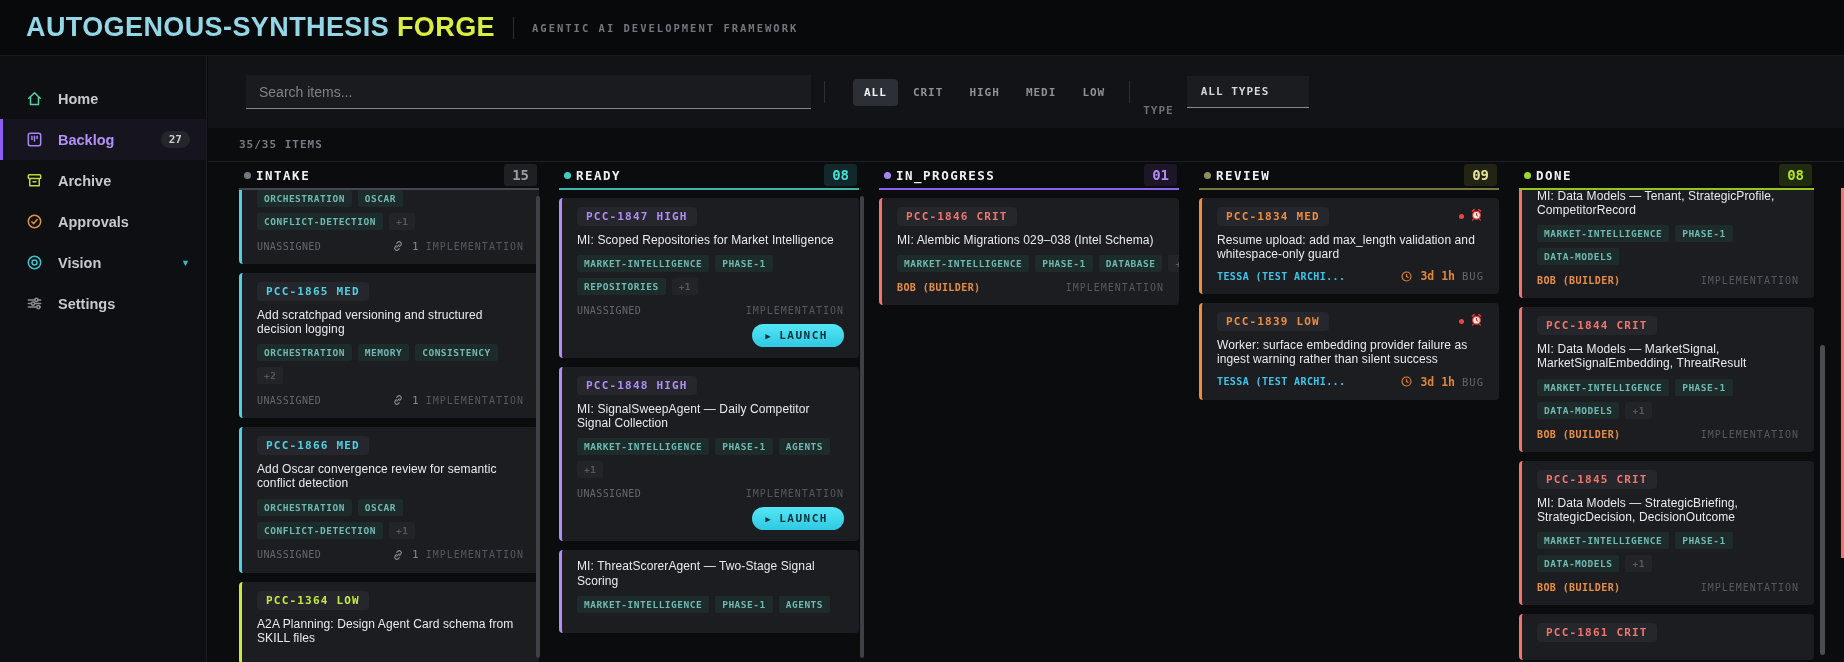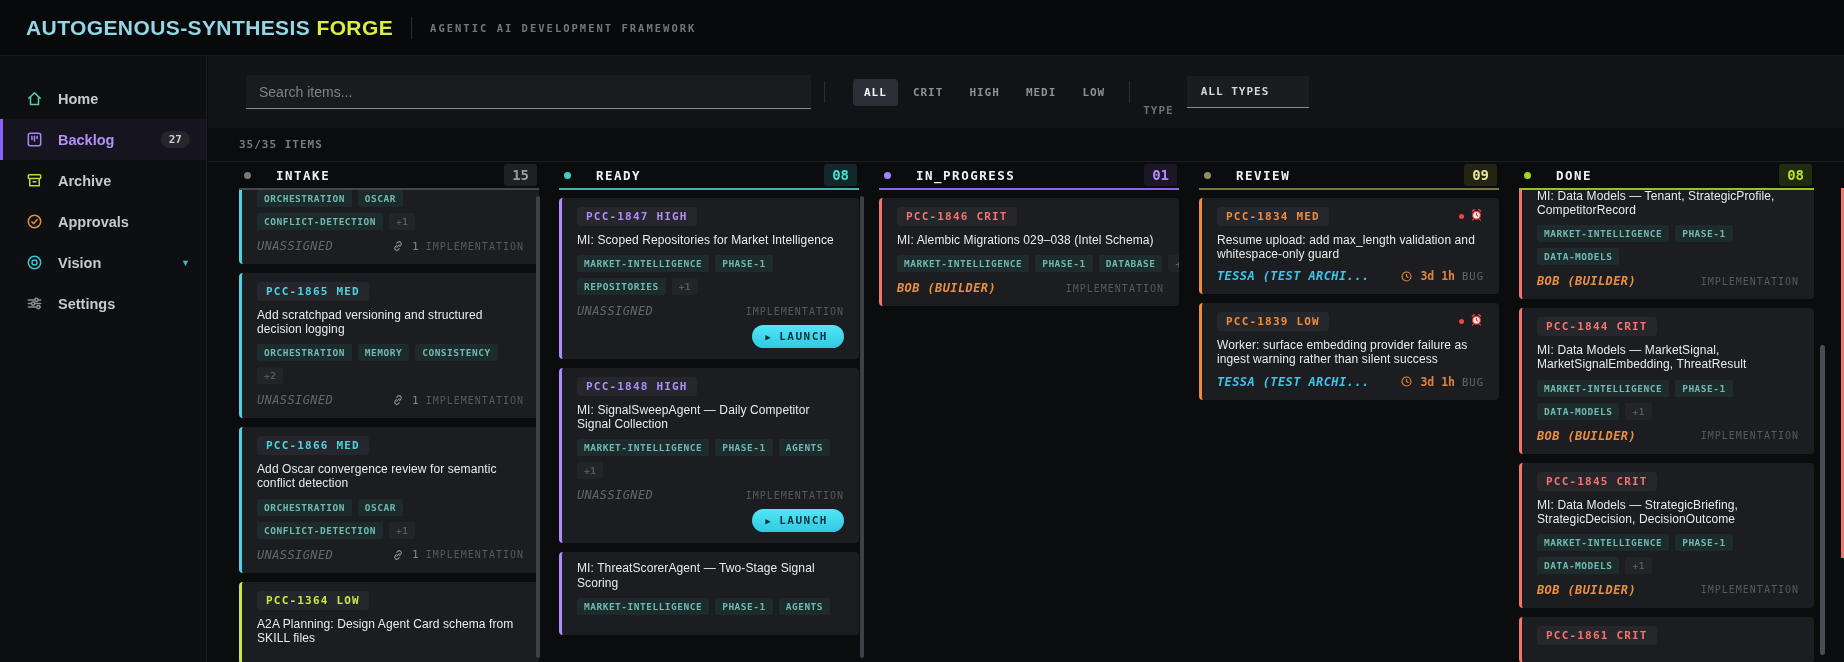--- a/index.html
+++ b/index.html
@@ -2,21 +2,21 @@
 <html><head>
 <meta charset="utf-8">
 <style>
   * { margin:0; padding:0; box-sizing:border-box; }
   html,body { width:1844px; height:662px; overflow:hidden; }
   body { background:#0b0c0e; font-family:"Liberation Sans",sans-serif; position:relative; color:#e9ebee; }
 
   
   .topbar { position:absolute; top:0; left:0; right:0; height:56px; background:#08090b;
             border-bottom:1px solid #17191d; display:flex; align-items:center; padding:0 26px; }
-  .app-title { font-size:21px; font-weight:bold; letter-spacing:.4px; color:#93d7e6; white-space:nowrap; }
+  .app-title { font-size:27px; font-weight:bold; letter-spacing:.4px; color:#93d7e6; white-space:nowrap; }
   .app-title b { color:#d9ee3e; }
   .title-sep { width:1px; height:22px; background:#2b2e33; margin:0 18px; }
   .app-subtitle { font-family:"DejaVu Sans Mono",monospace; font-size:10.5px; letter-spacing:2px;
                   color:#73767c; font-weight:bold; }
 
   
   .sidebar { position:absolute; top:56px; left:0; width:207px; bottom:0; background:#0e0f12;
              border-right:1px solid #1b1d22; padding-top:22px; }
   .side-item { height:41px; display:flex; align-items:center; padding:0 16px 0 25px; gap:14px;
                color:#c6c9ce; font-size:14.5px; font-weight:bold; position:relative; cursor:pointer; }
@@ -44,21 +44,21 @@
   .type-select { background:#1a1c20; border:none; border-bottom:1px solid #84888f; color:#d5d7da;
                  font-family:"DejaVu Sans Mono",monospace; font-weight:bold; font-size:11px; letter-spacing:1px;
                  padding:9px 14px; width:122px; text-align:left; }
   .items-row { height:34px; display:flex; align-items:center; padding-left:31px; border-bottom:1px solid #1d2025; }
   .items-count { font-family:"DejaVu Sans Mono",monospace; font-weight:bold; font-size:11px;
                  letter-spacing:1px; color:#787b81; }
 
   
   .board { display:flex; gap:20px; padding-left:31px; height:calc(100% - 106px); }
   .column { width:300px; flex:none; display:flex; flex-direction:column; }
-  .col-header { height:28px; flex:none; display:flex; align-items:center; gap:25px; padding:0 2px 0 5px;
+  .col-header { height:28px; flex:none; display:flex; align-items:center; gap:5px; padding:0 2px 0 5px;
                 border-bottom:2px solid var(--line);text-align:right; }
   .col-dot { width:7px; height:7px; border-radius:50%; background:var(--dot); flex:none; }
   .col-name { font-family:"DejaVu Sans Mono",monospace; font-weight:bold; font-size:12.5px;
               letter-spacing:1.5px; color:#f0f1f3; }
   .col-count { margin-left:auto; font-family:"DejaVu Sans Mono",monospace; font-weight:bold; font-size:14px;
                padding:3px 8px; border-radius:3px; }
   .cards { padding-top:8px; display:flex; flex-direction:column; gap:9px; overflow:hidden; flex:1; }
 
   .card { background:#1b1d21; border-left:3px solid var(--accent); border-radius:4px;
           padding:9px 15px 11px; flex:none; cursor:pointer; }
@@ -68,21 +68,21 @@
              letter-spacing:1.2px; padding:3px 9px; border-radius:4px; }
   .alarm-cluster { margin-left:auto; display:flex; align-items:center; gap:5px; }
   .dot-red { width:5px; height:5px; border-radius:50%; background:#ef4444; }
   .card-title { color:#e9ebee; font-size:12px; line-height:1.18; letter-spacing:.1px; margin-bottom:8px; }
   .tag-rows { display:flex; flex-direction:column; gap:6px; margin-bottom:9px; }
   .tag-row { display:flex; gap:6px; }
   .tag { background:#1d2b2b; color:#6fb9b1; font-family:"DejaVu Sans Mono",monospace; font-weight:bold;
          font-size:9.5px; letter-spacing:.5px; padding:3px 7px; border-radius:2px; white-space:nowrap; }
   .tag.more { background:#222428; color:#55585e; }
   .card-footer { display:flex; align-items:center; gap:6px; min-height:13px; }
-  .assignee { font-family:"DejaVu Sans Mono",monospace; font-weight:bold; font-size:12px; letter-spacing:.4px;font-style:italic; }
+  .assignee { font-family:"DejaVu Sans Mono",monospace; font-weight:bold; font-size:10px; letter-spacing:.4px; }
   .assignee.muted { color:#64686e; font-weight:normal; }
   .assignee.orange { color:#ea8f42; }
   .assignee.cyan { color:#3fc5e9; }
   .footer-right { margin-left:auto; display:flex; align-items:center; gap:7px; }
   .work-type { font-family:"DejaVu Sans Mono",monospace; font-size:10px; letter-spacing:1px; color:#55585e; }
   .link-count { font-family:"DejaVu Sans Mono",monospace; font-size:11px; color:#85888e; }
   .time { font-family:"DejaVu Sans Mono",monospace; font-weight:bold; font-size:11.5px; color:#e08438; }
   .flag { font-family:"DejaVu Sans Mono",monospace; font-size:10.5px; letter-spacing:1px; color:#63666c; }
   .launch-row { display:flex; justify-content:flex-end; margin-top:7px; }
   .launch-btn { background:linear-gradient(#54e6f6,#2fc9e2); color:#06313a; border:none; cursor:pointer;

